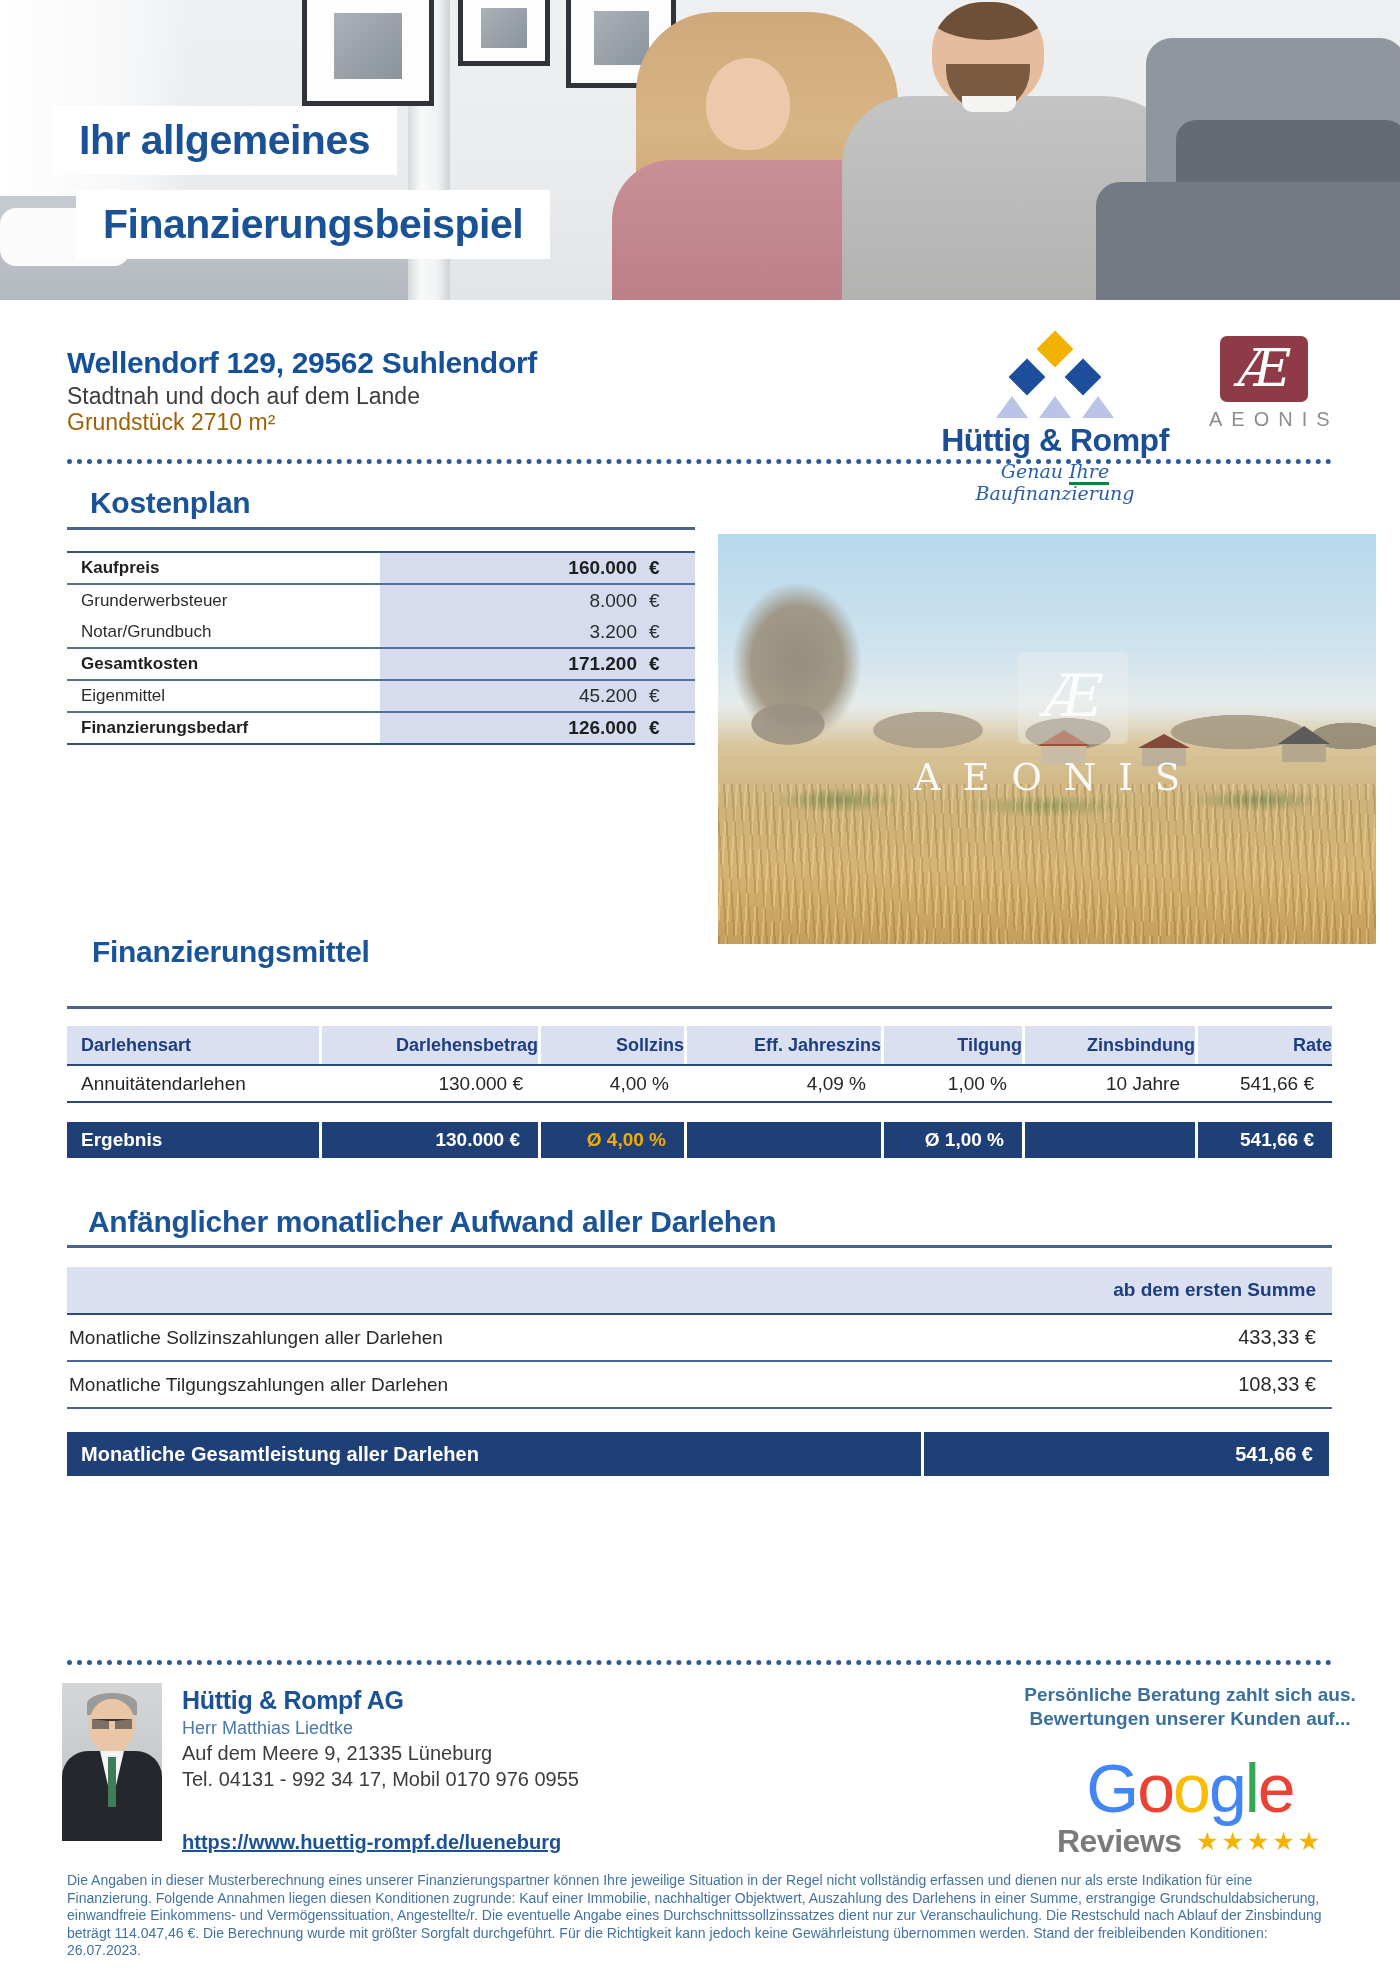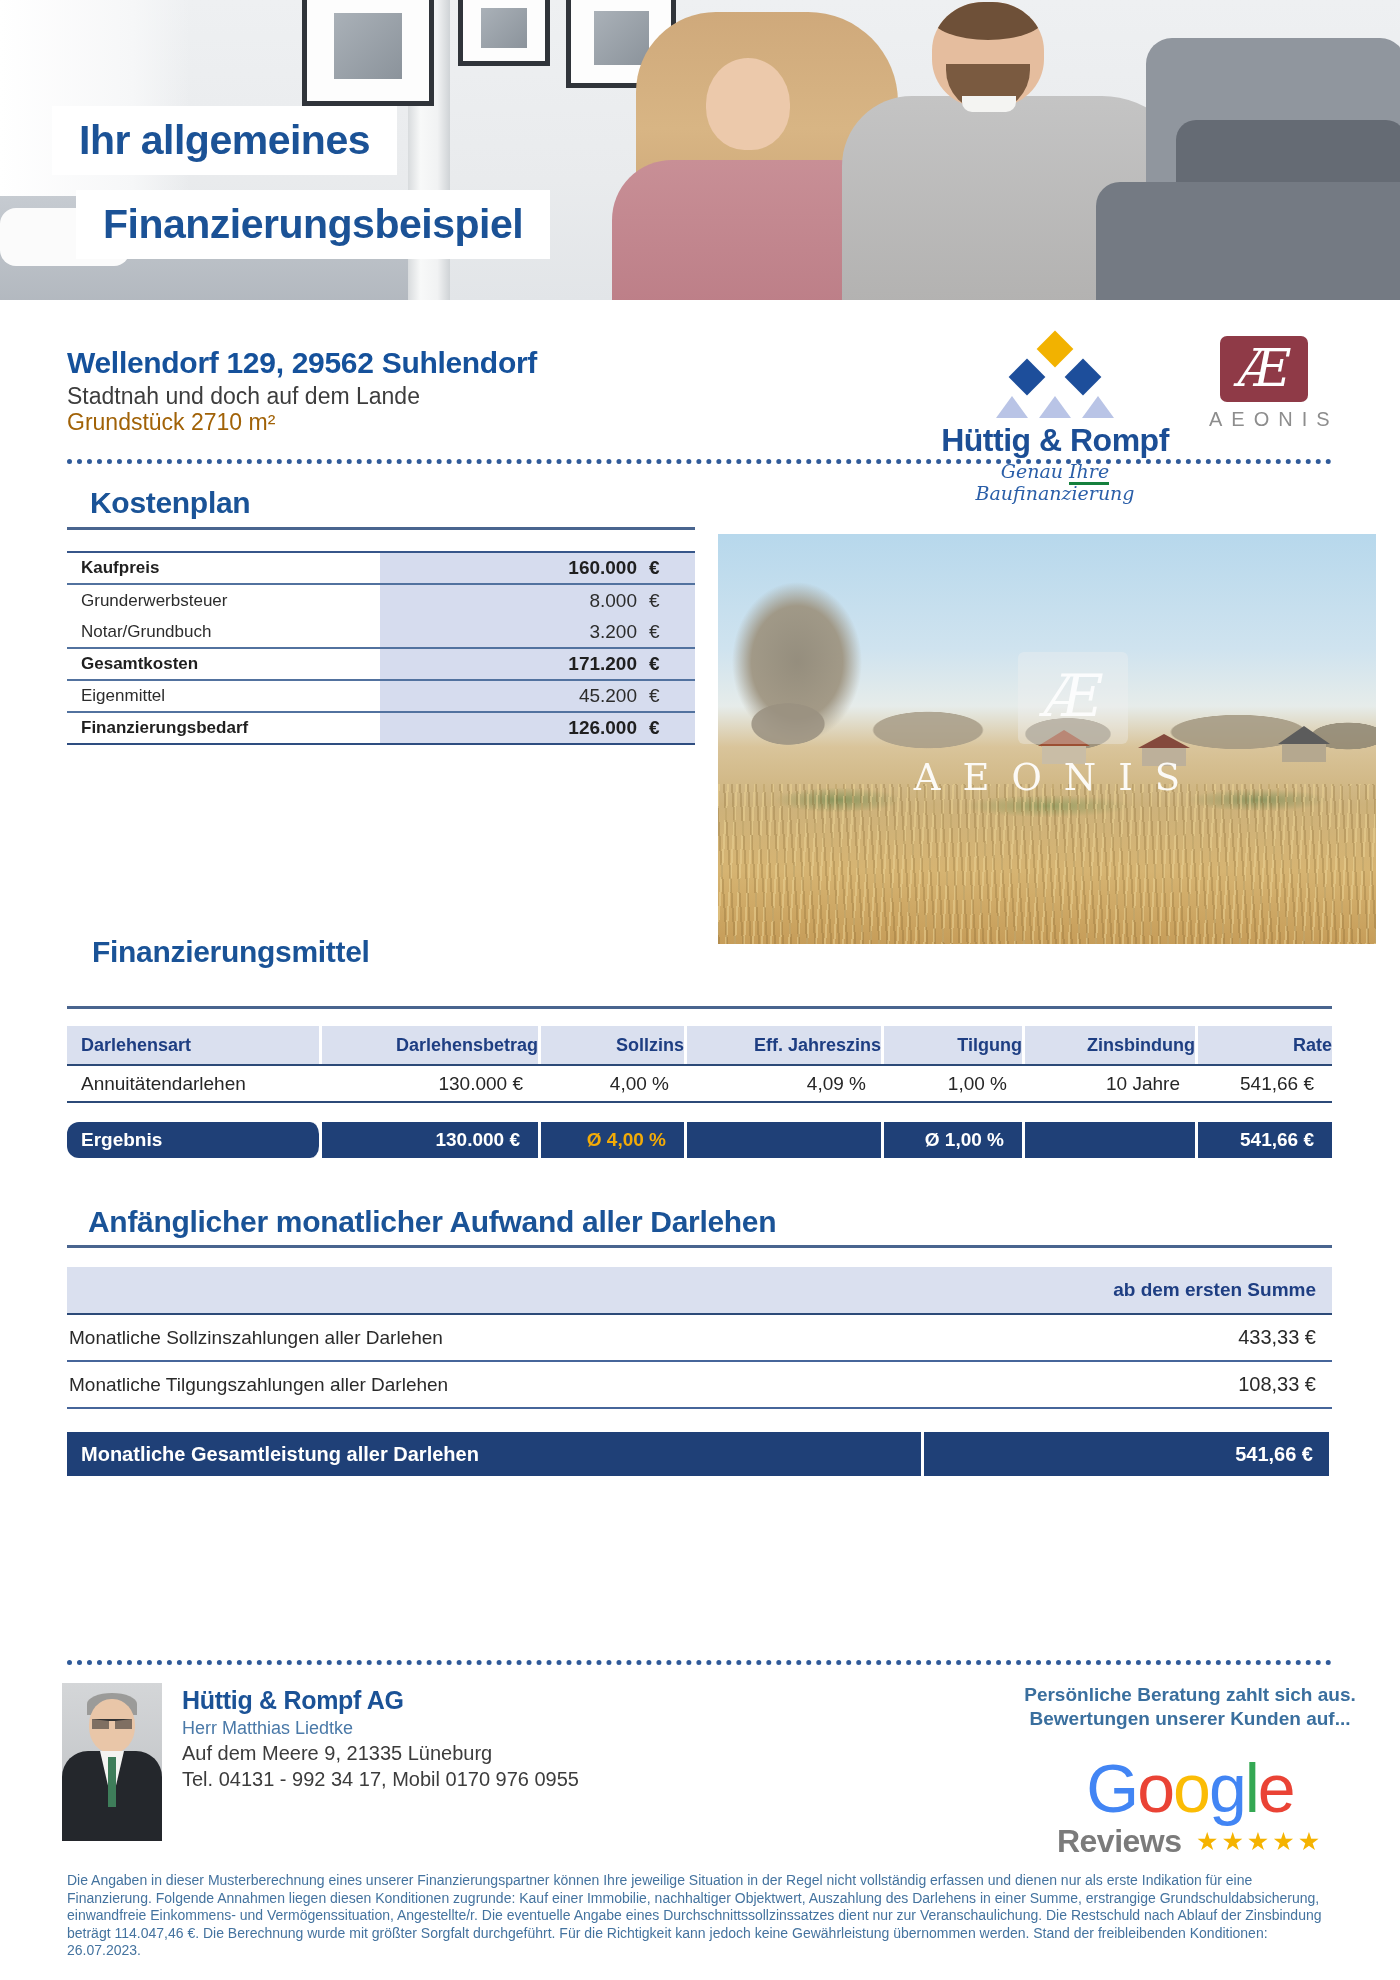--- a/index.html
+++ b/index.html
@@ -132,21 +132,21 @@
   #fm-header .cell { background:#dae0ef; display:flex; align-items:center; font-size:18px; font-weight:700;
       color:#1e3e82; justify-content:flex-end; border-right:3px solid #fff; }
   #fm-header .cell:first-child { justify-content:flex-start; padding-left:14px; }
   #fm-header .cell:last-child { border-right:none; }
   #fm-datarow { height:37px; border-bottom:2px solid #2c4a78; align-items:center; }
   #fm-datarow .cell { display:flex; justify-content:flex-end; padding-right:18px; font-size:19px; color:#262626; }
   #fm-datarow .cell:first-child { justify-content:flex-start; padding-left:14px; }
   #fm-ergebnis { position:absolute; left:0; top:96px; height:36px; }
   #fm-ergebnis .cell { background:#1f4077; color:#ffffff; font-size:19px; font-weight:700;
       display:flex; align-items:center; justify-content:flex-end; padding-right:18px; border-right:3px solid #fff; }
-  #fm-ergebnis .cell:first-child { justify-content:flex-start; padding-left:14px;border-radius:12px; }
+  #fm-ergebnis .cell:first-child { justify-content:flex-start; padding-left:14px; }
   #fm-ergebnis .cell:last-child { border-right:none; }
   #fm-ergebnis .gold { color:#f3ab07; }
 
   
   #aw-table { left:67px; top:1267px; width:1265px; }
   #aw-period { height:48px; background:#dae0ef; border-bottom:2px solid #2c4a78;
       display:flex; align-items:center; justify-content:flex-end; padding-right:16px;
       font-size:19px; font-weight:700; color:#1e3e82; }
   .aw-row { height:47px; display:flex; align-items:center; justify-content:space-between;
       border-bottom:2px solid #46659a; font-size:19px; color:#2a2a2a; }
@@ -375,20 +375,21 @@
   <div class="adv-suit"></div>
   <div class="adv-shirt"></div>
   <div class="adv-tie"></div>
 </div>
 
 <div class="abs" id="contact">
   <div class="company">Hüttig &amp; Rompf AG</div>
   <div class="person">Herr Matthias Liedtke</div>
   <div class="line">Auf dem Meere 9, 21335 Lüneburg</div>
   <div class="line">Tel. 04131 - 992 34 17, Mobil 0170 976 0955</div>
+  <div><span class="website">https://www.huettig-rompf.de/lueneburg</span></div>
 </div>
 
 <div class="abs" id="reviews">
   <div class="rline">Persönliche Beratung zahlt sich aus.</div>
   <div class="rline">Bewertungen unserer Kunden auf...</div>
   <div id="google-word"><span style="color: rgb(66, 133, 244);">G</span><span style="color: rgb(234, 67, 53);">o</span><span style="color: rgb(251, 188, 5);">o</span><span style="color: rgb(66, 133, 244);">g</span><span style="color: rgb(52, 168, 83);">l</span><span style="color: rgb(234, 67, 53);">e</span></div>
   <div id="reviews-row">
     <span id="reviews-label">Reviews</span>
     <span id="stars">★★★★★</span>
   </div>

